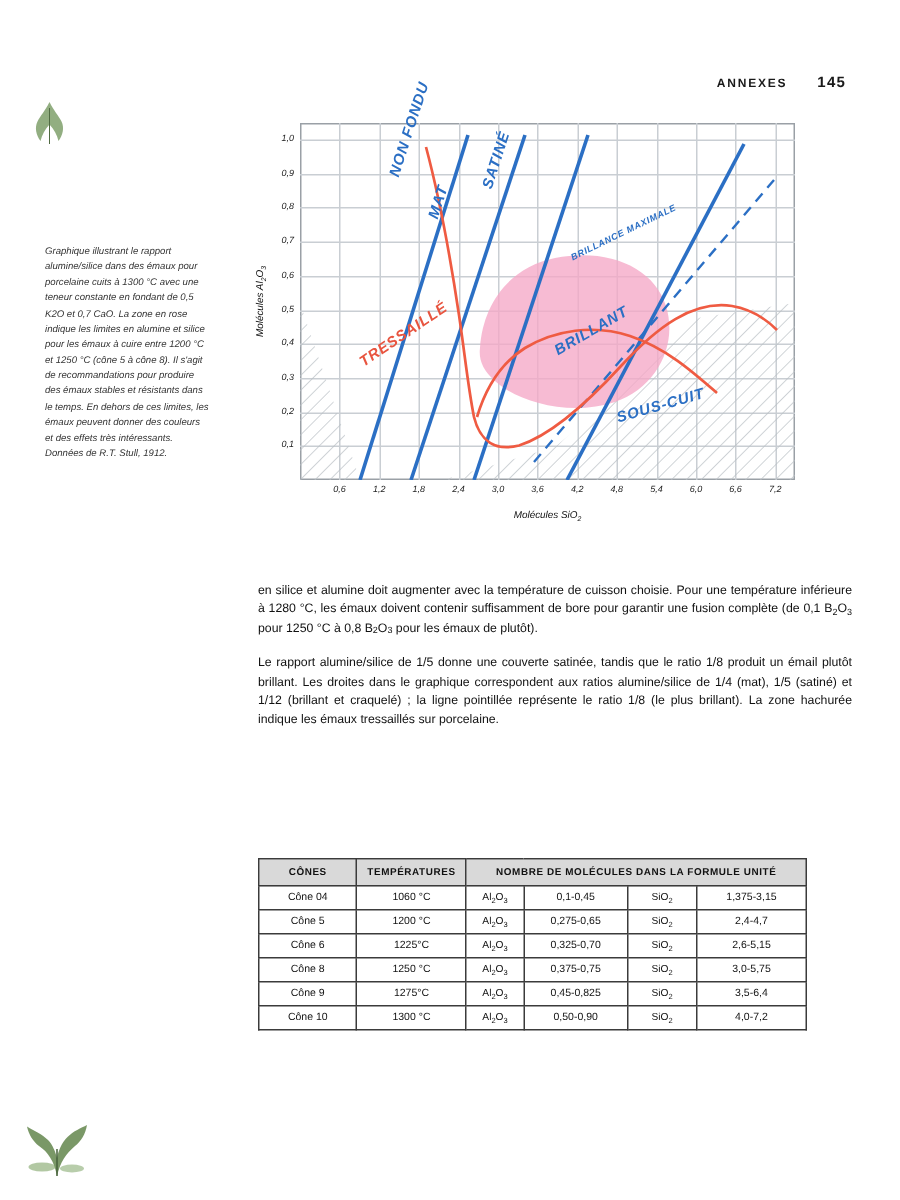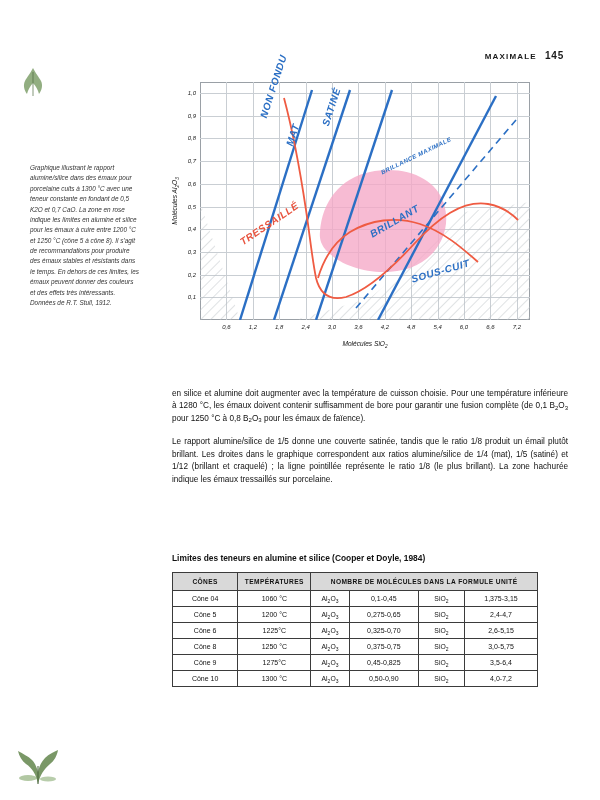--- a/index.html
+++ b/index.html
@@ -26,21 +26,21 @@
     right: 36px;
     font-size: 8px;
     letter-spacing: 0.8px;
     font-weight: bold;
     color: #1a1a1a;
   }
   .header .annexes {
     letter-spacing: 1.2px;
   }
   .header .pagenum {
-    margin-left: 8px;
+    margin-left: 20px;
     font-size: 10px;
   }
   
   .caption {
     position: absolute;
     left: 30px;
     top: 163px;
     width: 110px;
     font-size: 6.4px;
     line-height: 1.62;
@@ -215,21 +215,21 @@
 <body>
 
 <div class="page">
 
   <svg class="deco-top" viewBox="0 0 22 30">
     <path d="M11 0 C8 6 5 9 3 13 C1 17 2 22 5 26 C6 22 8 18 11 15 C14 18 16 22 17 26 C20 22 21 17 19 13 C17 9 14 6 11 0 Z" fill="#7fa06b" opacity="0.85"></path>
     <path d="M11 4 L11 28" stroke="#4f6b41" stroke-width="0.7" fill="none"></path>
   </svg>
 
   <div class="header">
-    <span class="annexes">MAXIMALE</span><span class="pagenum">145</span>
+    <span class="annexes">ANNEXES</span><span class="pagenum">145</span>
   </div>
 
   <div class="caption">Graphique illustrant le rapport alumine/silice dans des émaux pour porcelaine cuits à 1300 °C avec une teneur constante en fondant de 0,5 K2O et 0,7 CaO. La zone en rose indique les limites en alumine et silice pour les émaux à cuire entre 1200 °C et 1250 °C (cône 5 à cône 8). Il s'agit de recommandations pour produire des émaux stables et résistants dans le temps. En dehors de ces limites, les émaux peuvent donner des couleurs et des effets très intéressants. Données de R.T. Stull, 1912.</div>
 
   <div class="figure">
     <div class="plot-wrap">
       <div class="axis-box"></div>
 
       <div class="grid-line v" style="left:26.4px"></div>
       <div class="grid-line v" style="left:52.8px"></div>
@@ -314,25 +314,24 @@
       <div class="tick-label y" style="top:56.4px">0,8</div>
       <div class="tick-label y" style="top:33.7px">0,9</div>
       <div class="tick-label y" style="top:11px">1,0</div>
 
       <div class="axis-title x">Molécules SiO<sub>2</sub></div>
       <div class="axis-title y">Molécules Al<sub>2</sub>O<sub>3</sub></div>
     </div>
   </div>
 
   <div class="body-text">
-    <p><span>en silice et alumine doit augmenter avec la température de cuisson choisie. Pour une température inférieure à 1280 °C, les émaux doivent contenir suffisamment de bore pour garantir une fusion complète (de 0,1 B</span><sub>2</sub><span>O</span><sub>3</sub><span> pour 1250 °C à 0,8 B</span><sub>2</sub><span>O</span><sub>3</sub><span> pour les émaux de faïence).</span></p>
+    <p><span>en silice et alumine doit augmenter avec la température de cuisson choisie. Pour une température inférieure à 1280 °C, les émaux doivent contenir suffisamment de bore pour garantir une fusion complète (de 0,1 B</span><sub>2</sub><span>O</span><sub>3</sub><span> pour 1250 °C à 0,8 B</span><sub>2</sub><span>O</span><sub>3</sub><span> pour les émaux de plutôt).</span></p>
     <p>Le rapport alumine/silice de 1/5 donne une couverte satinée, tandis que le ratio 1/8 produit un émail plutôt brillant. Les droites dans le graphique correspondent aux ratios alumine/silice de 1/4 (mat), 1/5 (satiné) et 1/12 (brillant et craquelé) ; la ligne pointillée représente le ratio 1/8 (le plus brillant). La zone hachurée indique les émaux tressaillés sur porcelaine.</p>
   </div>
 
-  <div class="table-title">Limites des teneurs en alumine et silice (Cooper et Doyle, 1984)</div>
 
   <table class="data-table">
     <thead>
       <tr>
         <th class="col-cone">CÔNES</th>
         <th class="col-temp">TEMPÉRATURES</th>
         <th colspan="4">NOMBRE DE MOLÉCULES DANS LA FORMULE UNITÉ</th>
       </tr>
     </thead>
     <tbody>

